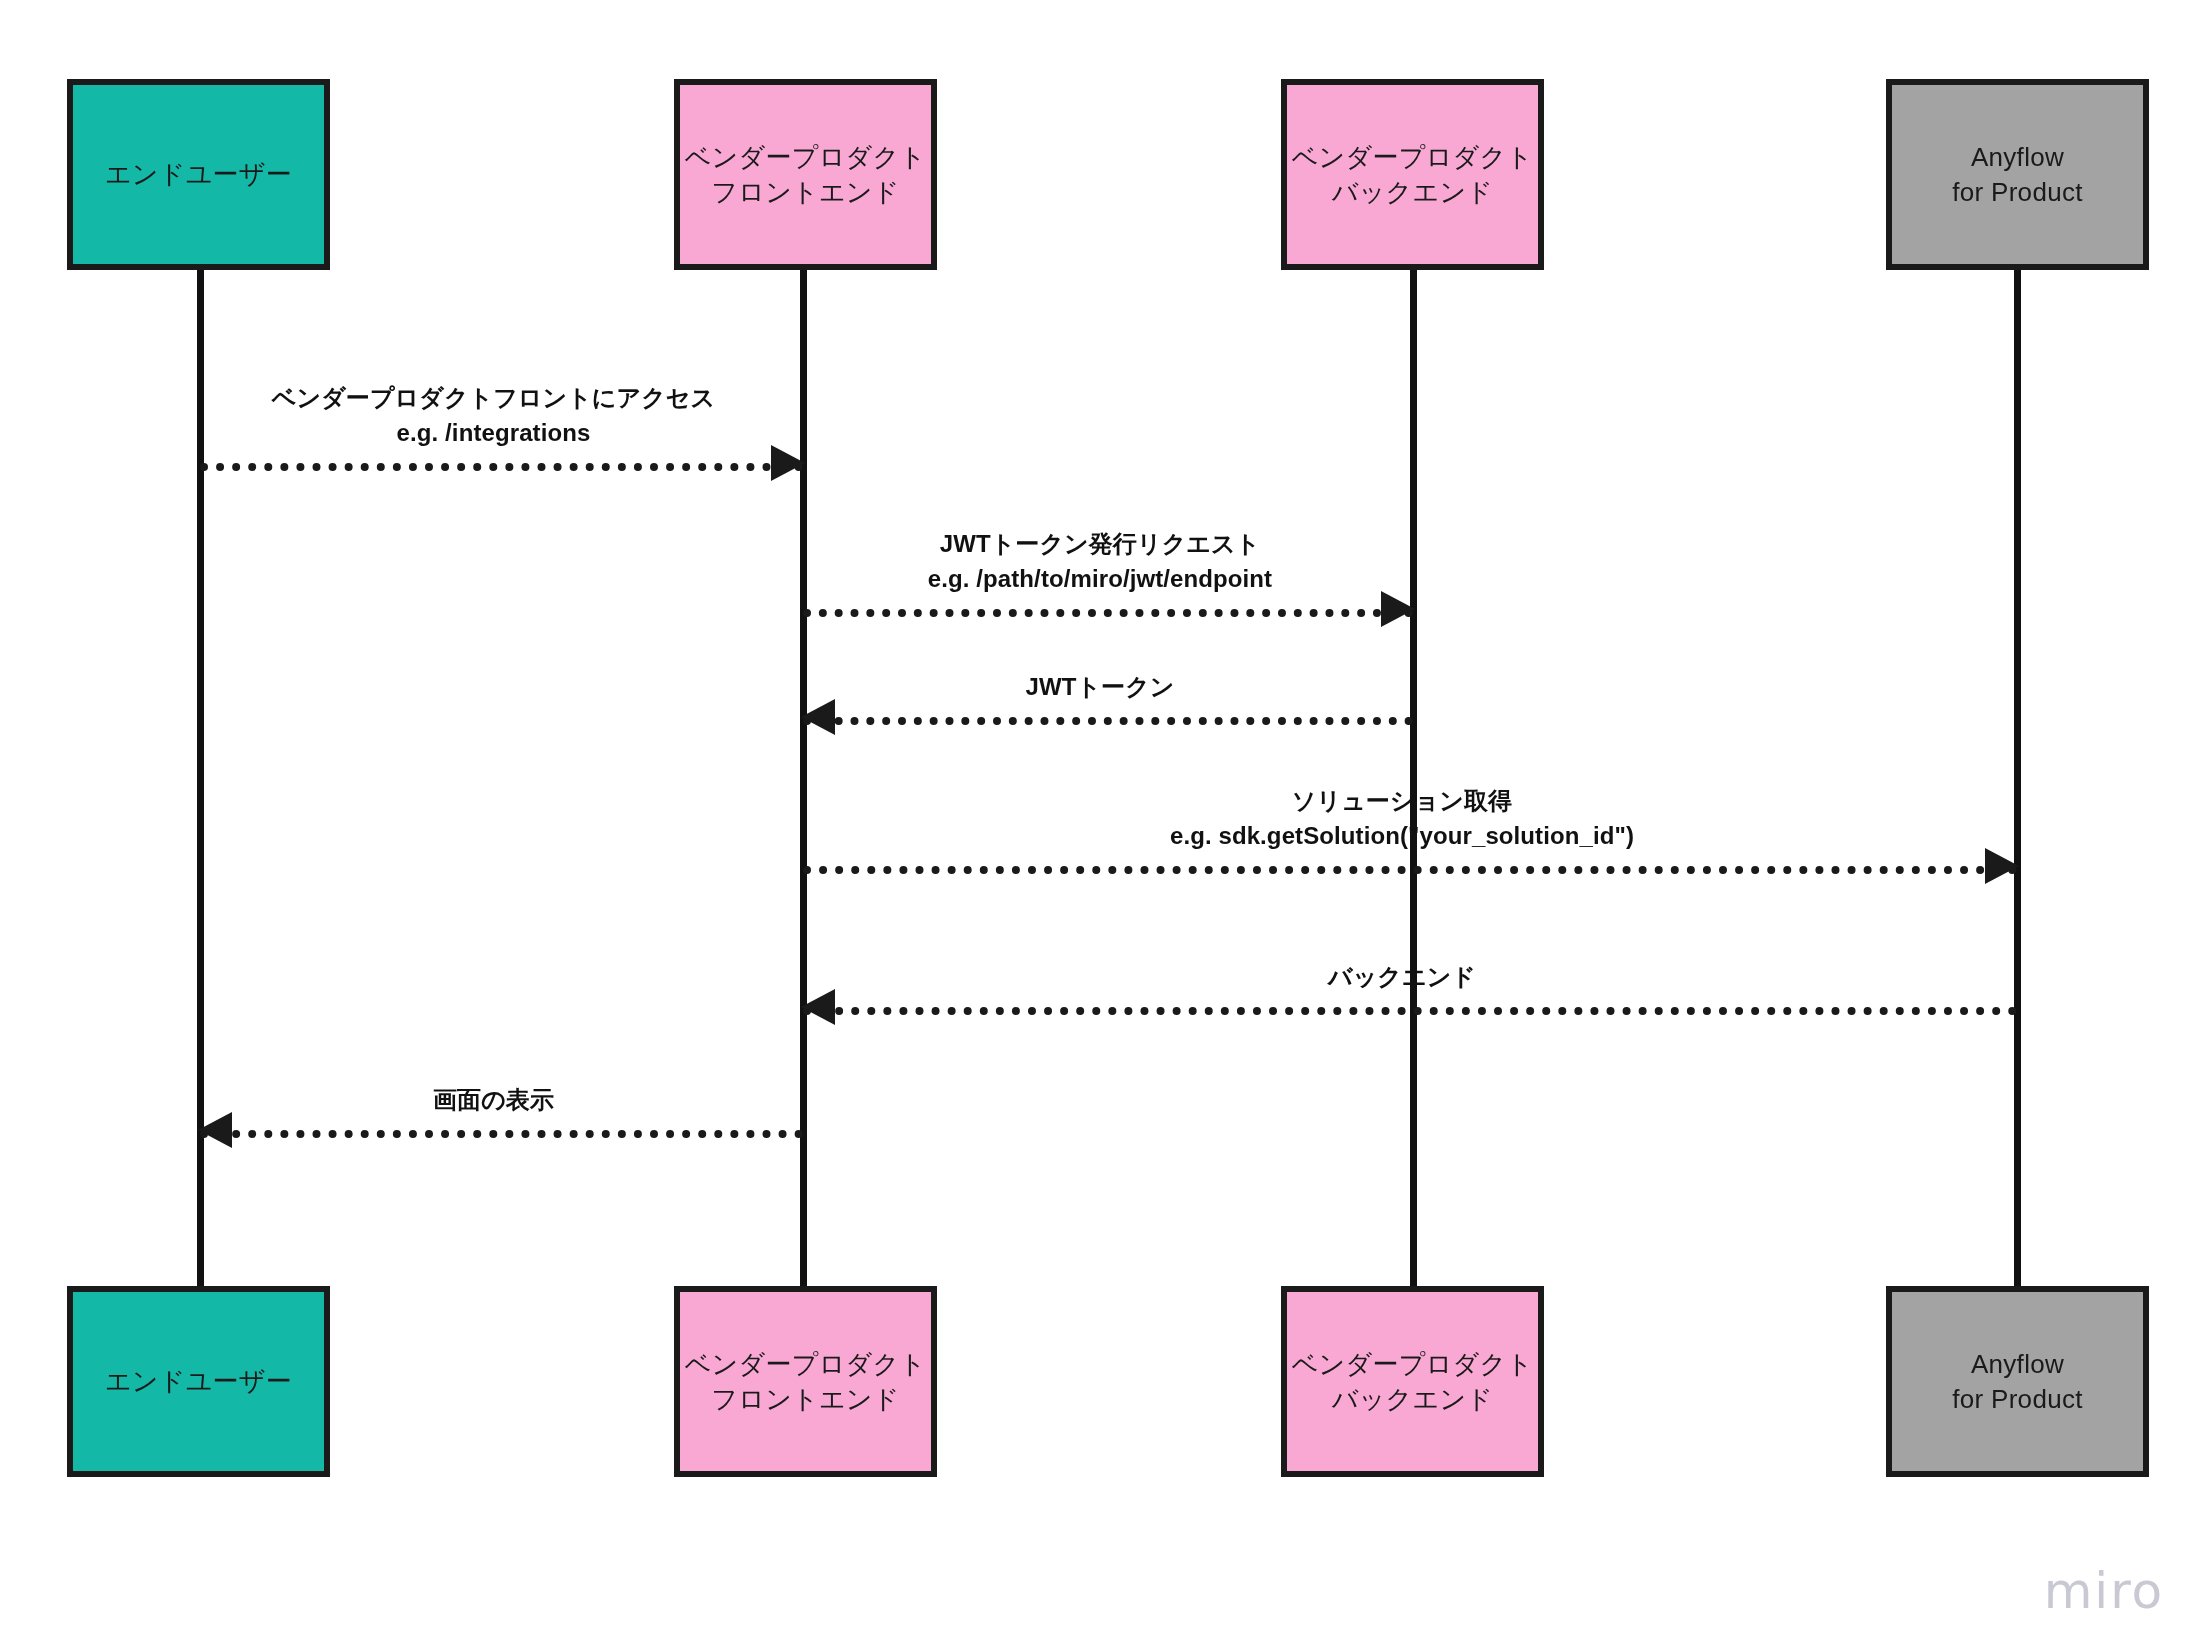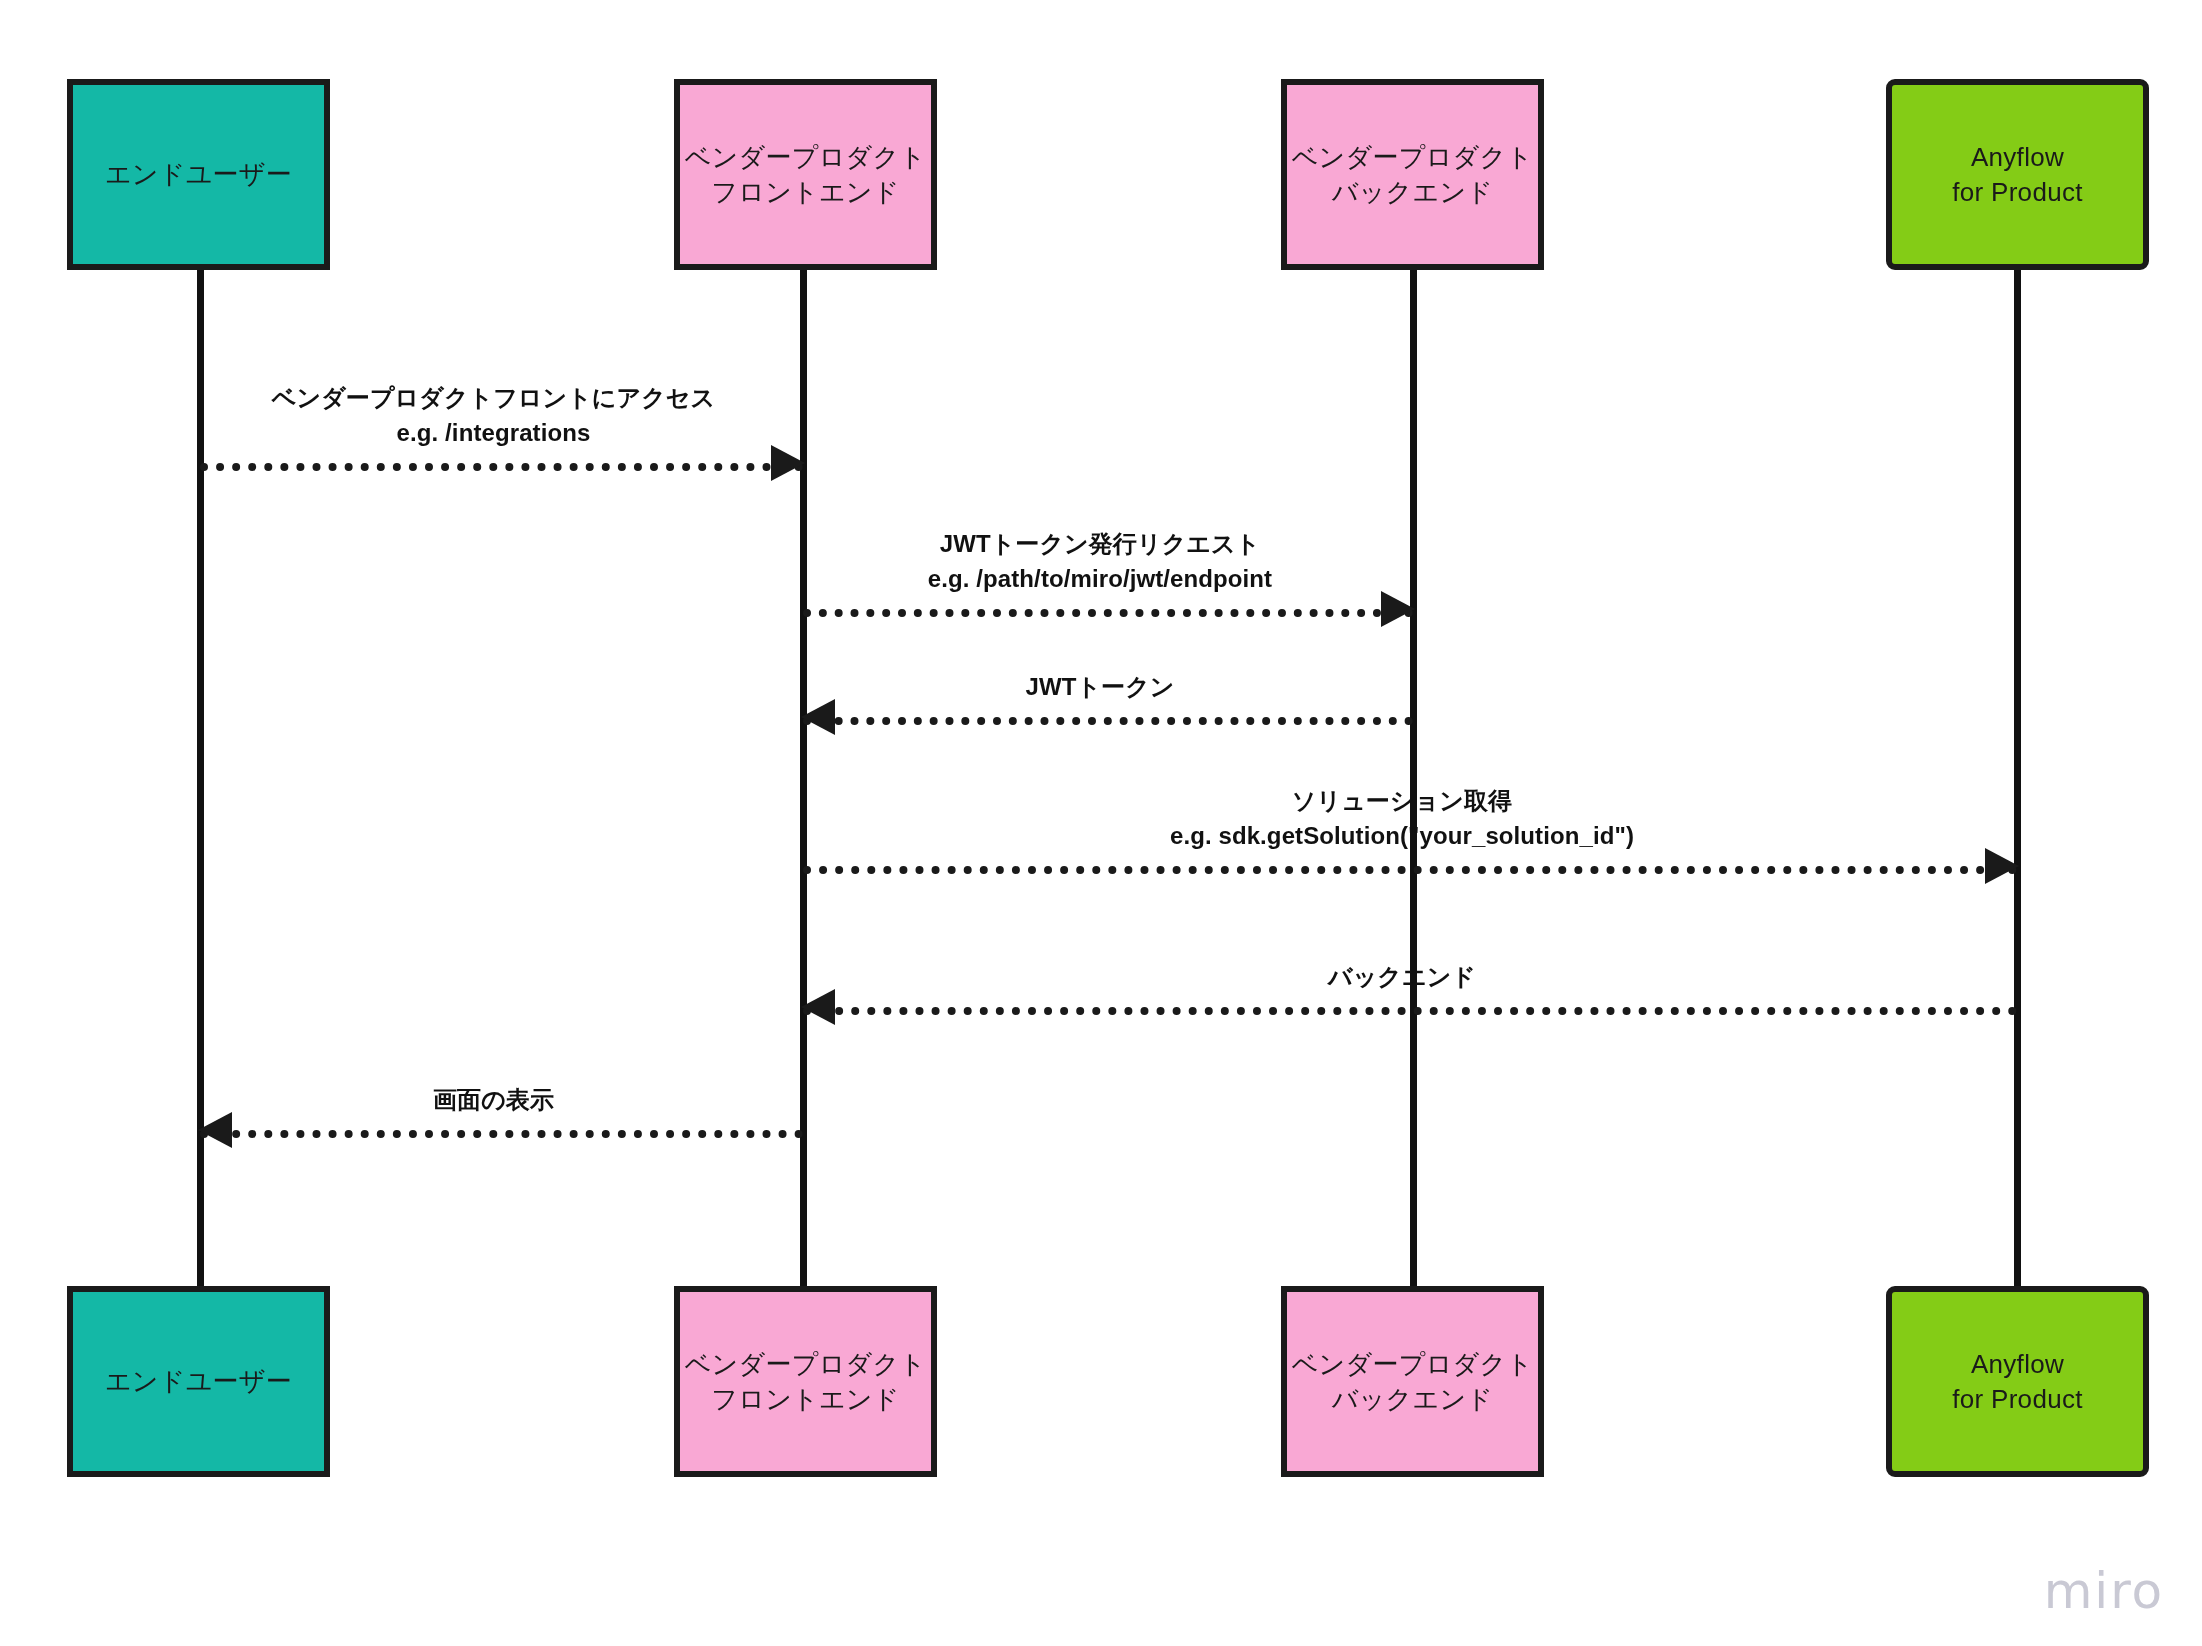--- a/index.html
+++ b/index.html
@@ -30,21 +30,21 @@
     text-align:center;
     line-height:1.32;
     font-size:26px;
     color:#1a1a1a;
     letter-spacing:0.3px;
     z-index:3;
   }
   .pbox .plabel{white-space:pre-line;display:block;width:100%;}
   .c-pink{background:#14b8a6;}
   .c-blue{background:#f9a8d4;}
-  .c-yellow{background:#84cc16;border-radius:9px;}
+  .c-yellow{background:#a3a3a3;}
 
   
   .msg{position:absolute;height:0;z-index:2;}
   .msg .line{
     position:absolute;
     left:0;right:0;top:0;
     height:0;
     border-top:8.6px dotted #1a1a1a;
   }
   .msg .head{

